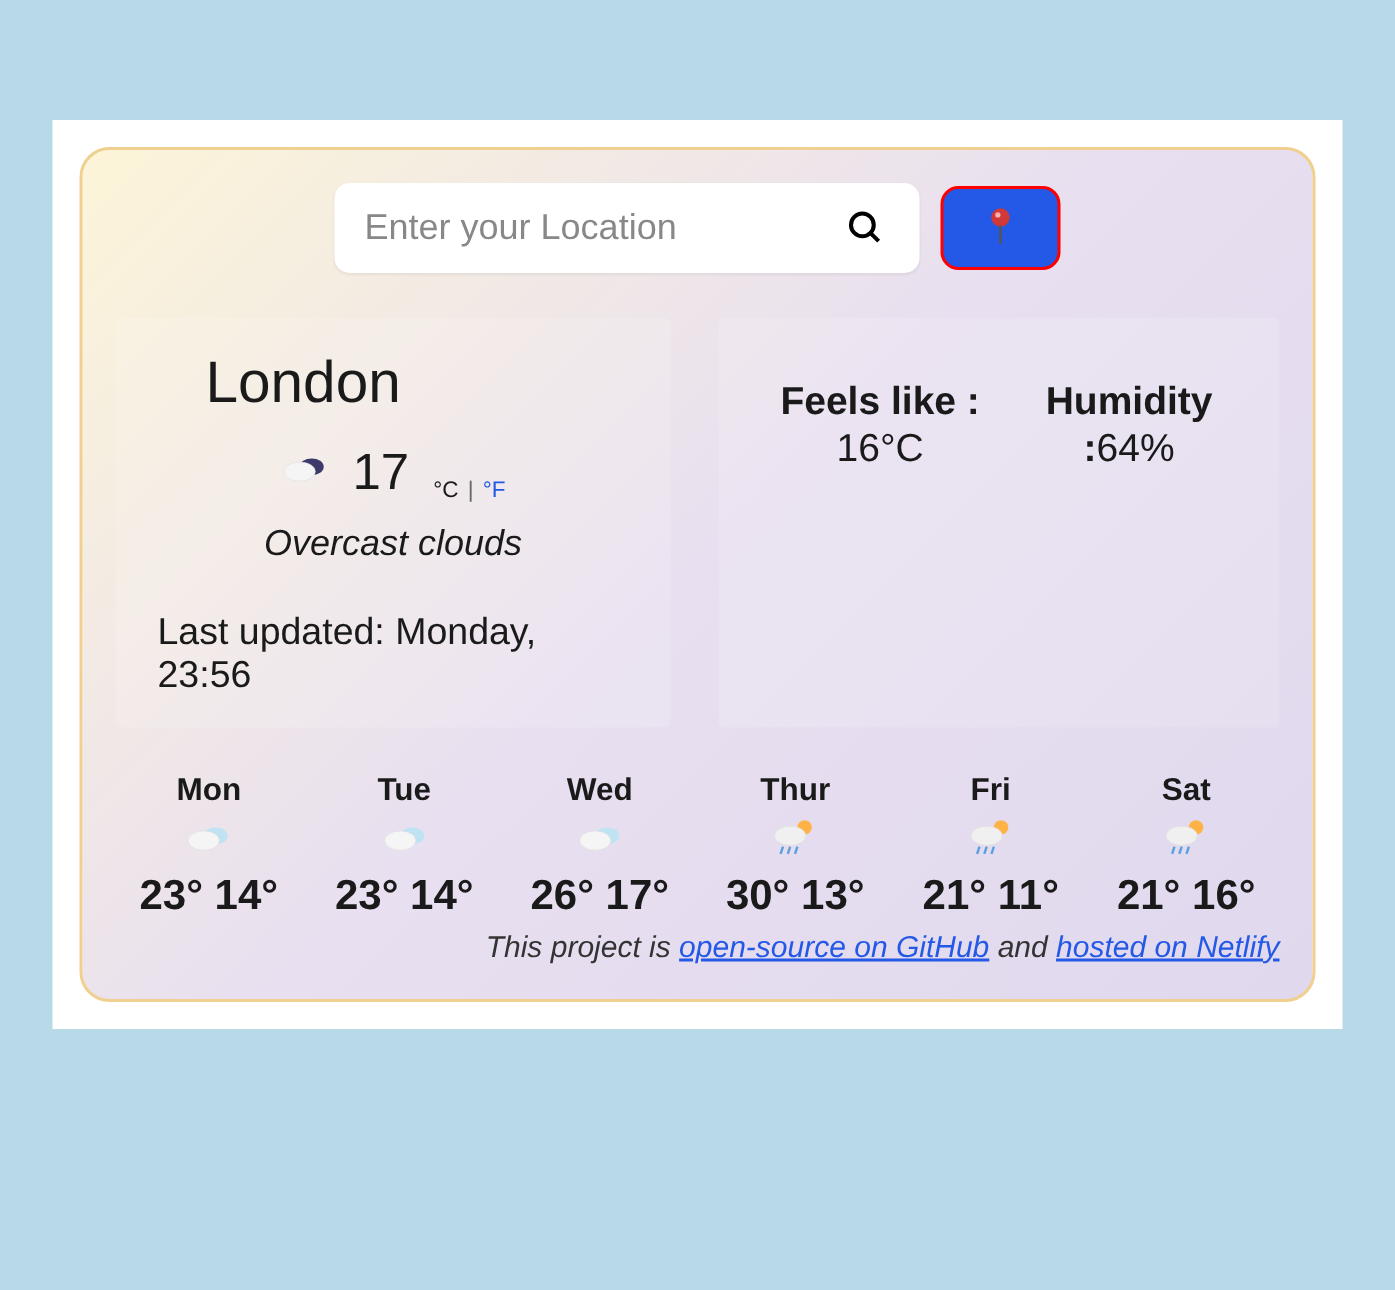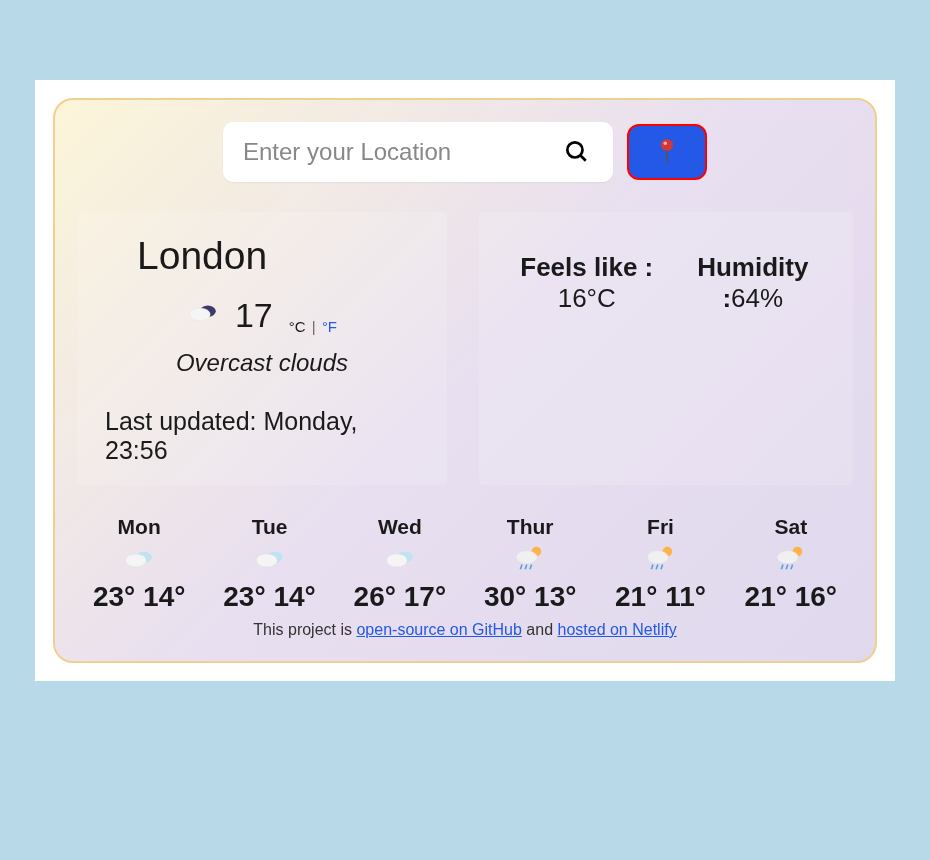--- a/index.html
+++ b/index.html
@@ -208,22 +208,23 @@
 
     .cloud-svg { width:32px; height:26px; }
 
     .day-temps {
       font-size: 28px;
       font-weight: 700;
       color: #1a1a1a;
     }
 
     .footer-text {
-      text-align: center;
-      font-size: 16px;
+      text-align: right;
+      font-size: 20px;
+      font-style: italic;
       color: #333;
     }
 
     .footer-link {
       color: #2458e6;
       text-decoration: underline;
       cursor: pointer;
     }
   </style>
 </head>

